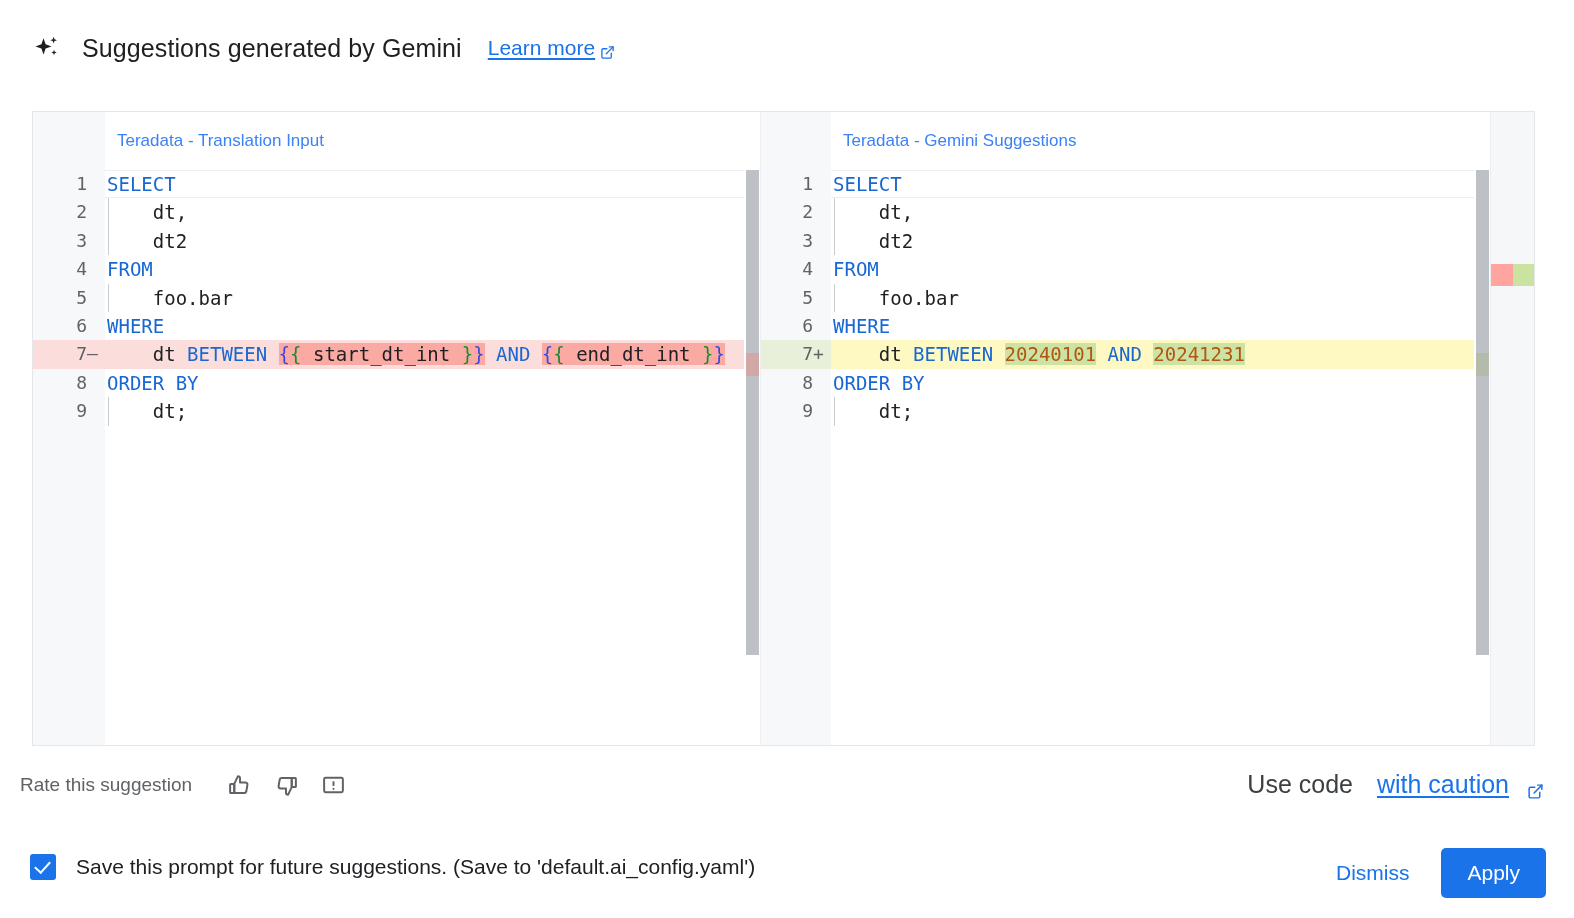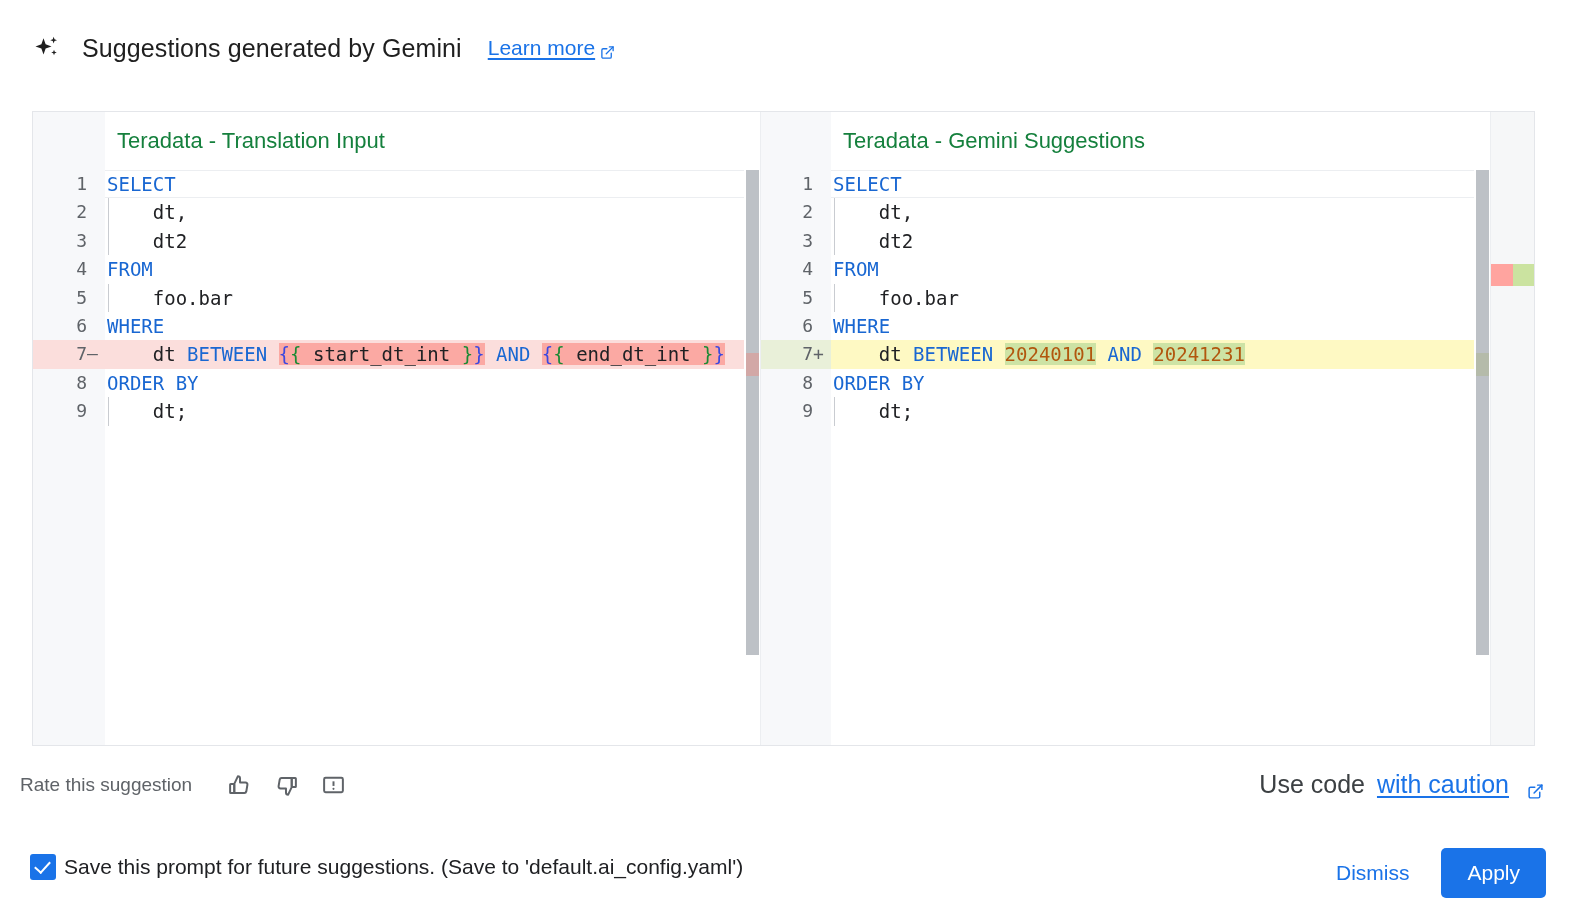--- a/index.html
+++ b/index.html
@@ -60,21 +60,21 @@
   .pane-right .gutter { width: 70px; flex: 0 0 70px; }
 
   .code-area {
     position: relative; flex: 1 1 auto;
     background: #ffffff;
     overflow: hidden;
   }
 
   .pane-title {
     height: 58px; line-height: 58px;
-    font-size: 22px; color: #15803d;
+    font-size: 17px; color: #3b82f6;
     padding-left: 12px;
     background: #ffffff;
     white-space: nowrap;
   }
   .gutter-title { height: 58px; background: #f7f8fa; }
 
   .code {
     font-family: "DejaVu Sans Mono", "Liberation Mono", monospace;
     font-size: 19px;
     line-height: 28.4px;
@@ -154,21 +154,21 @@
     display: flex; align-items: center; justify-content: center;
     color: #5f6368; cursor: pointer; border-radius: 50%;
   }
 
   .use-code {
     position: absolute; right: 32px; top: 770px;
     display: flex; align-items: center; gap: 12px;
     font-size: 25px; color: #3c4043; white-space: nowrap;
   }
   .use-code .caution {
-    color: #1a73e8; margin-left: 0;
+    color: #1a73e8; margin-left: 12px;
     text-decoration: underline; text-underline-offset: 3px; cursor: pointer;
   }
   .use-code .ext-icon { margin-left: 6px; color: #1a73e8; }
 
   
   .footer {
     position: absolute; left: 0; right: 0; top: 840px; height: 78px;
   }
   .save-row {
     position: absolute; left: 30px; top: 14px;
@@ -178,21 +178,21 @@
     width: 26px; height: 26px; border-radius: 3px;
     background: #1a73e8; position: relative; cursor: pointer;
     flex: 0 0 26px;
   }
   .checkbox::after {
     content: ""; position: absolute; left: 8px; top: 4px;
     width: 7px; height: 13px;
     border: solid #ffffff; border-width: 0 2.6px 2.6px 0;
     transform: rotate(42deg);
   }
-  .save-text { margin-left: 8px; font-size: 21px; color: #202124; white-space: nowrap; }
+  .save-text { margin-left: 20px; font-size: 21px; color: #202124; white-space: nowrap; }
 
   .btn-row {
     position: absolute; right: 28px; top: 8px;
     display: flex; align-items: center; gap: 16px;
   }
   .btn-text {
     font-size: 21px; color: #1a73e8; padding: 10px 16px;
     cursor: pointer; border-radius: 4px; white-space: nowrap;
   }
   .btn-filled {

